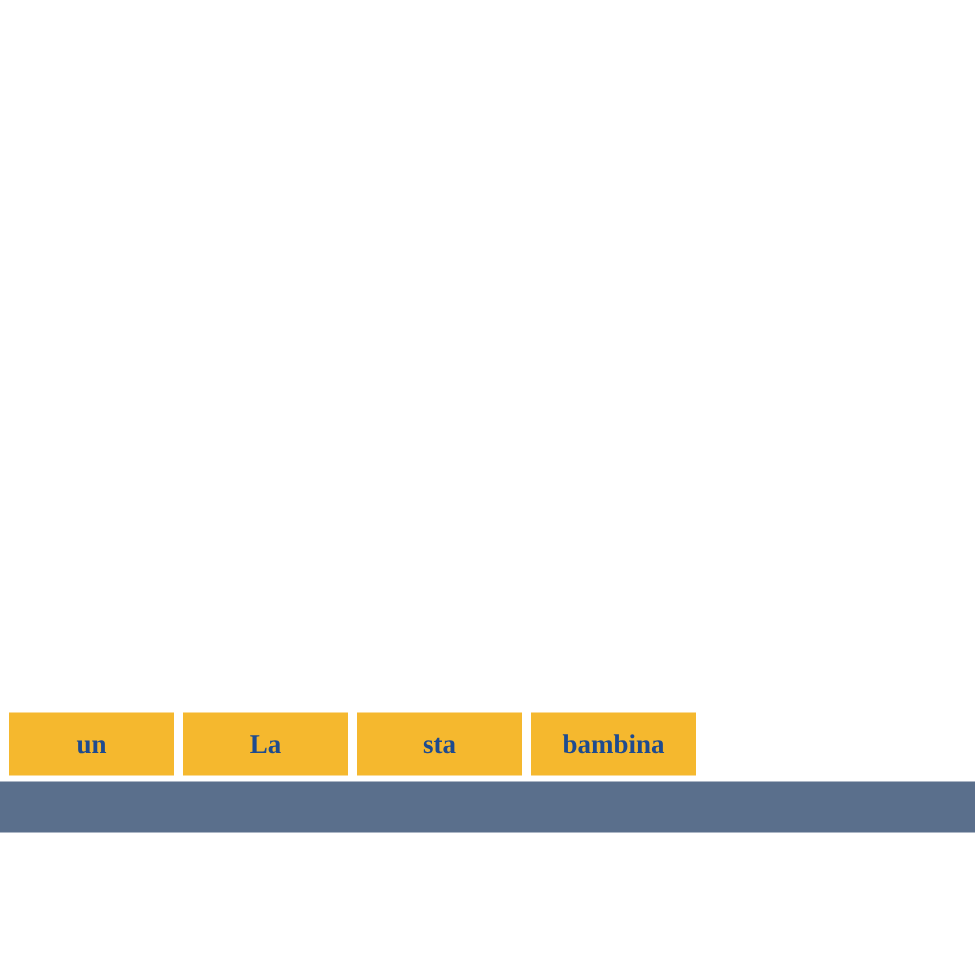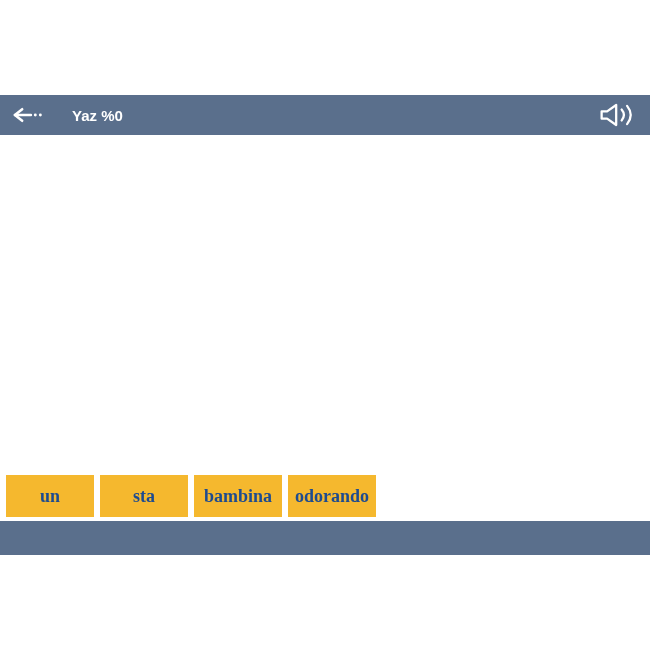--- a/index.html
+++ b/index.html
@@ -72,63 +72,43 @@
       gap: 6px;
       padding: 0 6px;
       margin-bottom: 4px;
     }
     .word-tile {
       background: #f5b82e;
       color: #1e4b8f;
       font-weight: bold;
       font-size: 18px;
       height: 42px;
-      width: 88px;
+      width: 110px;
       display: flex;
       align-items: center;
       justify-content: center;
       text-align: center;
       cursor: pointer;
       word-break: break-word;
       line-height: 1.0;
       padding: 0;
     }
     .bottombar {
       background: #5a6f8c;
       height: 34px;
     }
   </style>
 </head>
 <body>
 
 <div class="container">
-  <div class="topbar">
-    <div class="topbar-left">
-      <div class="back-btn">
-        <svg viewBox="0 0 44 24">
-          <path d="M 14 4 L 4 12 L 14 20" stroke="#ffffff" stroke-width="3.5" fill="none" stroke-linecap="round" stroke-linejoin="round"></path>
-          <line x1="4" y1="12" x2="26" y2="12" stroke="#ffffff" stroke-width="3.5" stroke-linecap="round"></line>
-          <circle cx="32" cy="12" r="2" fill="#ffffff"></circle>
-          <circle cx="39" cy="12" r="2" fill="#ffffff"></circle>
-        </svg>
-      </div>
-      <div class="title">Yaz %0</div>
-    </div>
-    <div class="speaker-btn">
-      <svg viewBox="0 0 44 28">
-        <path d="M 4 10 L 10 10 L 20 3 L 20 25 L 10 18 L 4 18 Z" fill="none" stroke="#ffffff" stroke-width="2.5" stroke-linejoin="round"></path>
-        <path d="M 26 8 Q 31 14 26 20" fill="none" stroke="#ffffff" stroke-width="2.5" stroke-linecap="round"></path>
-        <path d="M 32 4 Q 40 14 32 24" fill="none" stroke="#ffffff" stroke-width="2.5" stroke-linecap="round"></path>
-      </svg>
-    </div>
-  </div>
 
   <div class="content-area"></div>
 
   <div class="word-row">
     <div class="word-tile">un</div>
+    <div class="word-tile">La</div>
     <div class="word-tile">sta</div>
     <div class="word-tile">bambina</div>
-    <div class="word-tile">odorando</div>
   </div>
 
   <div class="bottombar"></div>
 </div>
 
 </body></html>

